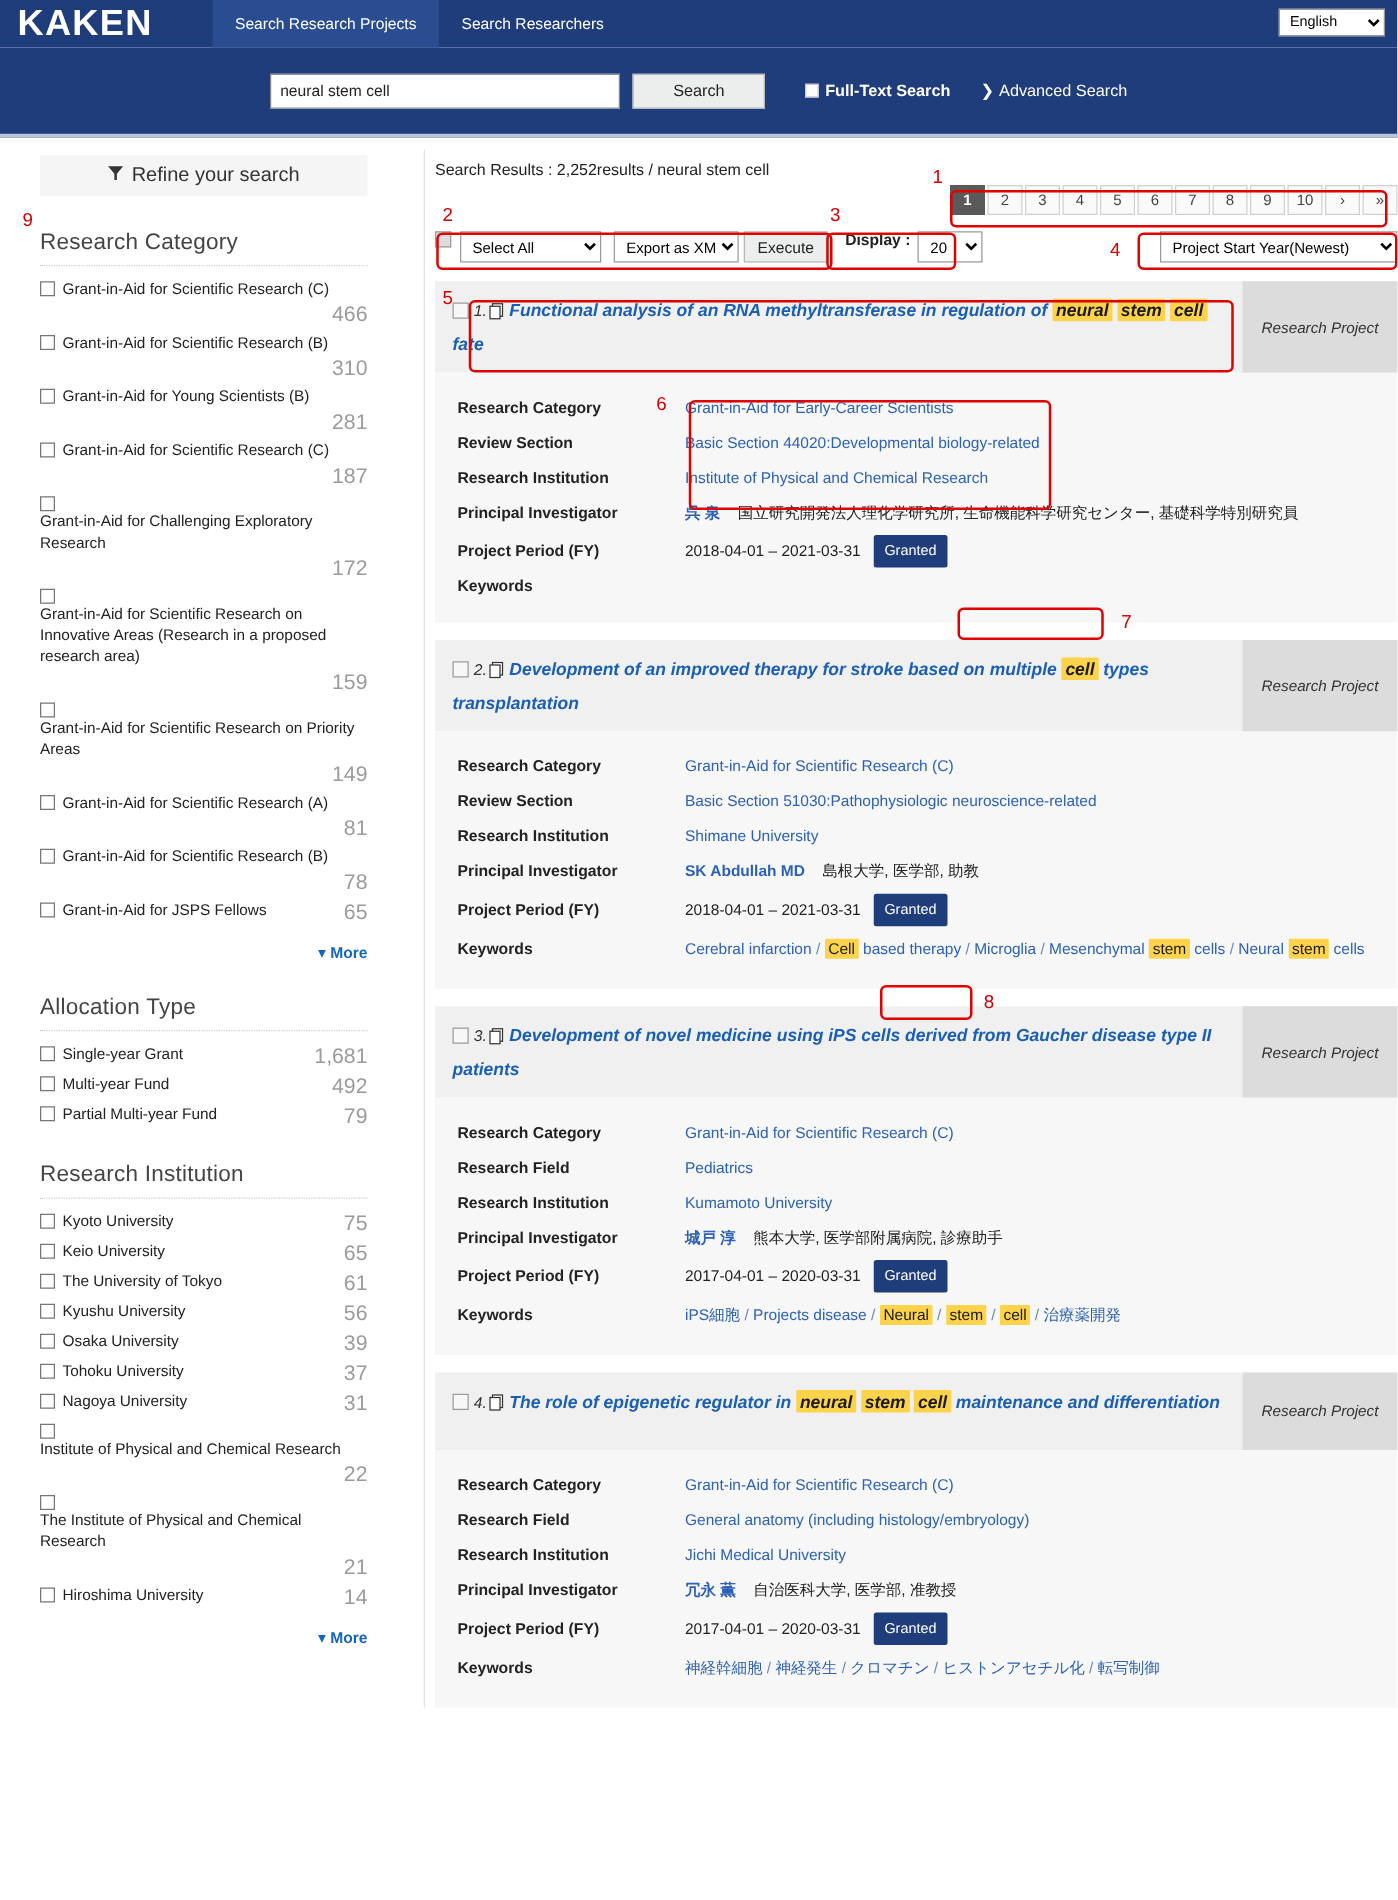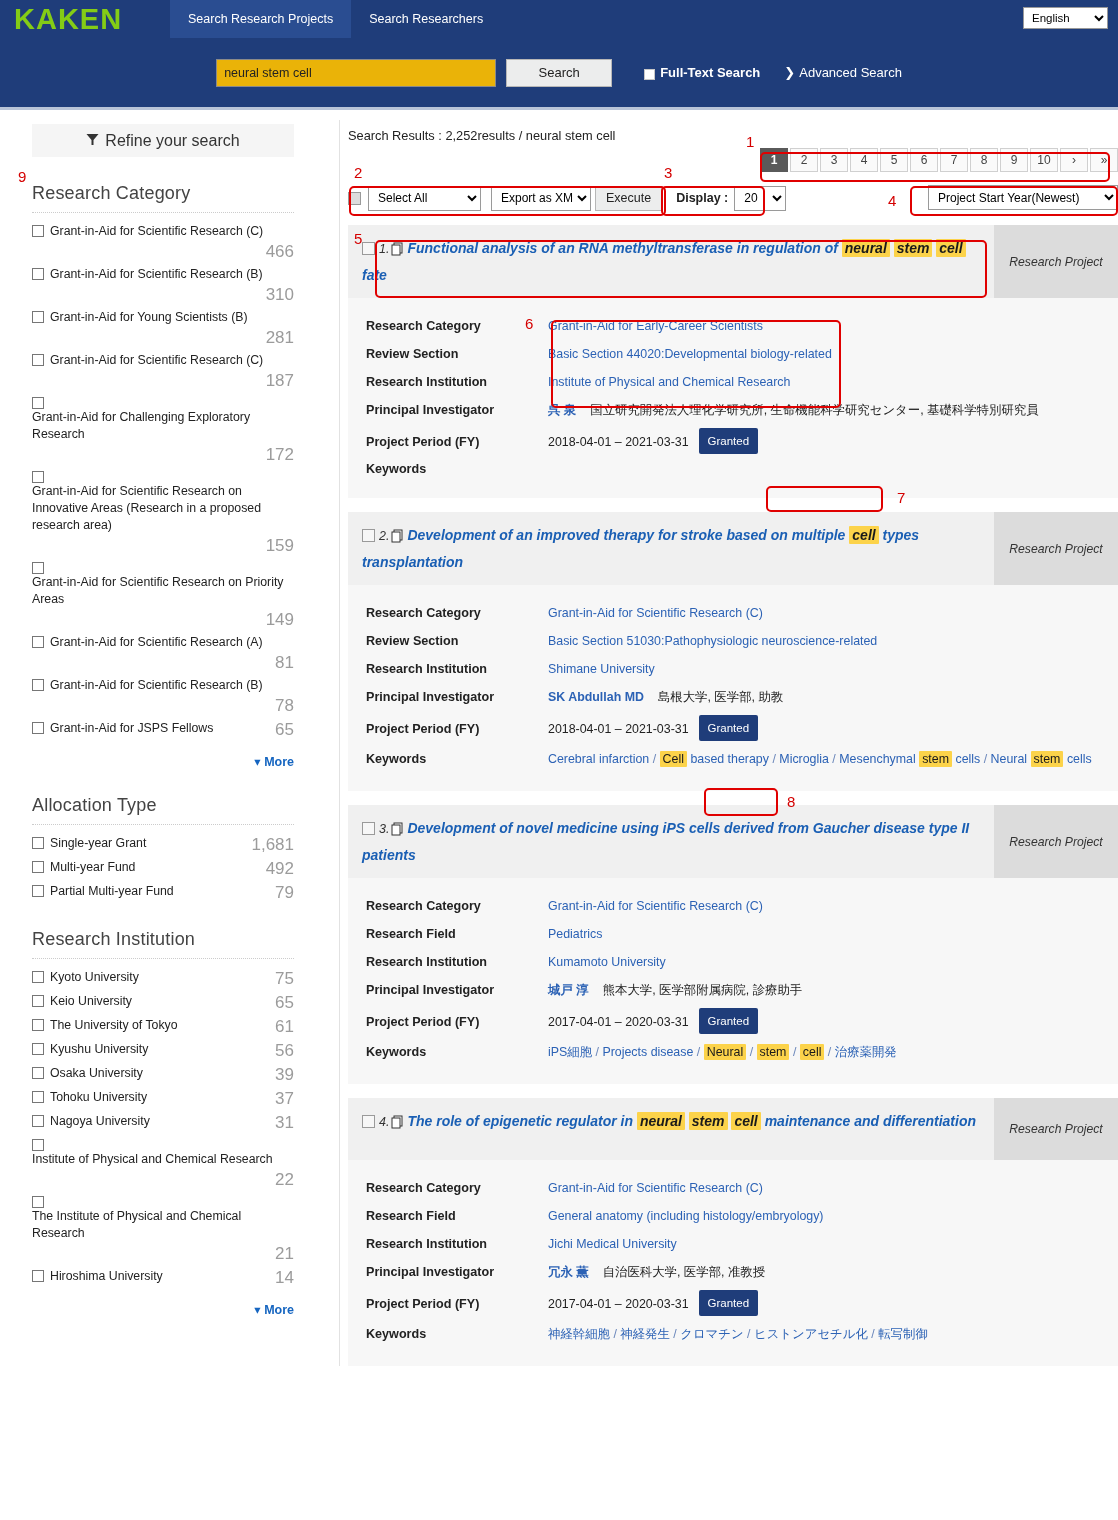--- a/index.html
+++ b/index.html
@@ -15,21 +15,21 @@
 
   
   .topbar {
     background: #1f3d7a;
     height: 38px;
     display: flex;
     align-items: stretch;
     position: relative;
   }
   .logo {
-    color: #84cc16;
+    color: #ffffff;
     font-weight: bold;
     font-size: 29px;
     letter-spacing: 1px;
     padding: 3px 0 0 14px;
     width: 170px;
     font-family: "Liberation Sans", sans-serif;
   }
   .navtab {
     display: flex; align-items: center;
     padding: 0 18px;
@@ -57,34 +57,34 @@
     justify-content: center;
     gap: 10px;
     border-bottom: 3px solid #b8c4d8;
   }
   .search-input {
     width: 280px; height: 28px;
     border: 1px solid #8a8a8a;
     padding: 0 7px;
     font-size: 12.5px;
     font-family: "Liberation Sans", sans-serif;
-    background: #eab308;
+    background: #ffffff;
     color: #222;
   }
   .search-btn {
     width: 106px; height: 28px;
     background: #eceded;
     border: 1px solid #b7b7b7;
     font-size: 13px;
     font-family: "Liberation Sans", sans-serif;
     color: #222;
     cursor: pointer;
   }
   .fulltext {
-    display: flex; align-items: flex-end; gap: 5px;
+    display: flex; align-items: center; gap: 5px;
     color: #fff; font-size: 13px; font-weight: bold;
     margin-left: 22px;
   }
   .wcheck {
     width: 11px; height: 11px;
     background: #fff;
     display: inline-block;
     border: 1px solid #c7c7c7;
   }
   .adv {
@@ -168,21 +168,21 @@
     border: 1px solid #d0d0d0;
     background: #fafafa;
     color: #444;
     font-size: 12px;
     display: flex; align-items: center; justify-content: center;
     cursor: pointer;
   }
   .pg.current { background: #5a5a5a; color: #fff; border-color: #5a5a5a; font-weight: bold; }
 
   .toolbar {
-    display: flex; align-items: center;
+    display: flex; align-items: flex-start;
     margin-top: 42px;
     height: 26px;
     position: relative;
   }
   .tb-check { width: 13px; height: 13px; border: 1px solid #9a9a9a; background: #ddd; margin-right: 7px; }
   .sel {
     height: 25px;
     font-size: 12px;
     font-family: "Liberation Sans", sans-serif;
     border: 1px solid #9a9a9a;

